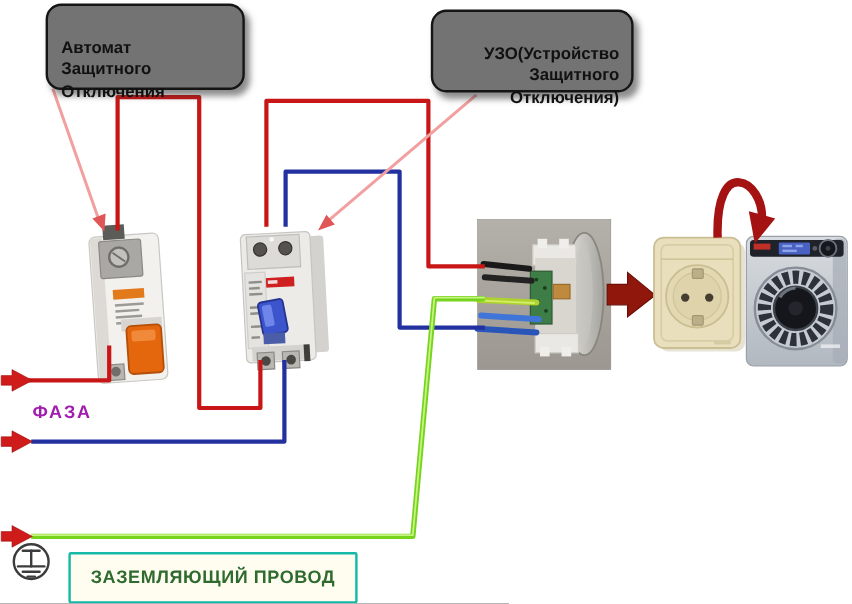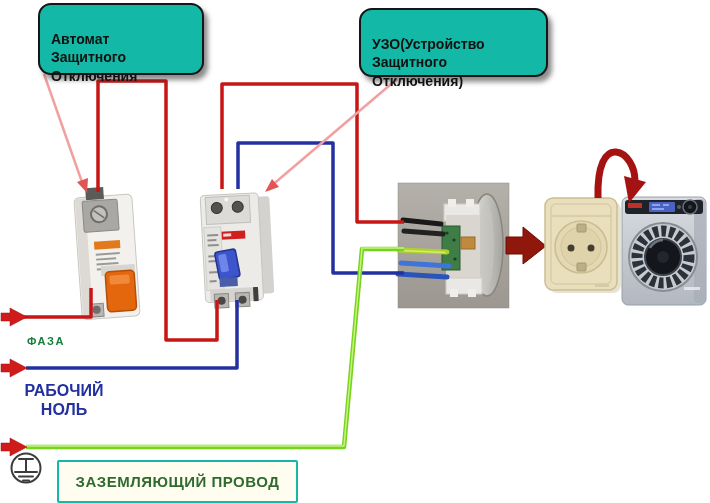--- a/index.html
+++ b/index.html
@@ -4,32 +4,32 @@
 <style>
   html,body{margin:0;padding:0;background:#888;}
   #stage{
     position:relative;width:710px;height:503px;background:#ffffff;overflow:hidden;
     font-family:"Liberation Sans","DejaVu Sans",sans-serif;
   }
   #wires-svg{position:absolute;left:0;top:0;z-index:1;}
   .overlay{position:absolute;z-index:2;}
   .callout{
     box-sizing:border-box;
-    background:#14b8a6;
+    background:#737373;
     border:2.5px solid #151515;
     border-radius:13px;
     box-shadow:4px 5px 5px rgba(45,45,45,0.55);
     padding:6px 10px 6px 11px;
     font-size:14px;font-weight:bold;line-height:18.5px;color:#111;
     white-space:pre-line;
   }
   #callout-breaker{left:38px;top:3px;width:166px;height:72px;}
-  #callout-rcd{left:359px;top:8px;width:189px;height:69px;}
+  #callout-rcd{left:359px;top:8px;width:169px;height:69px;text-align:right;}
   #phase-label{
-    left:27px;top:335px;color:#15803d;font-size:11px;font-weight:bold;letter-spacing:1.5px;
+    left:27px;top:335px;color:#a21caf;font-size:15px;font-weight:bold;letter-spacing:1.5px;
   }
   #neutral-label{
     left:22px;top:381px;width:84px;text-align:center;color:#2330a0;
     font-size:16px;font-weight:bold;line-height:19px;white-space:pre-line;
   }
   #ground-box{
     box-sizing:border-box;
     left:57px;top:460px;width:241px;height:43px;
     background:#fffdf0;border:2px solid #14b8a6;border-radius:2px;
     display:flex;align-items:center;justify-content:center;
@@ -208,20 +208,18 @@
 </div>
 
 <div class="overlay callout" id="callout-rcd">
   <span>УЗО(Устройство
 Защитного
 Отключения)</span>
 </div>
 
 <div class="overlay" id="phase-label">ФАЗА</div>
 
-<div class="overlay" id="neutral-label">РАБОЧИЙ
-НОЛЬ</div>
 
 <div class="overlay" id="ground-box">
   <span>ЗАЗЕМЛЯЮЩИЙ ПРОВОД</span>
 </div>
 
 </div>
 
 </body></html>

